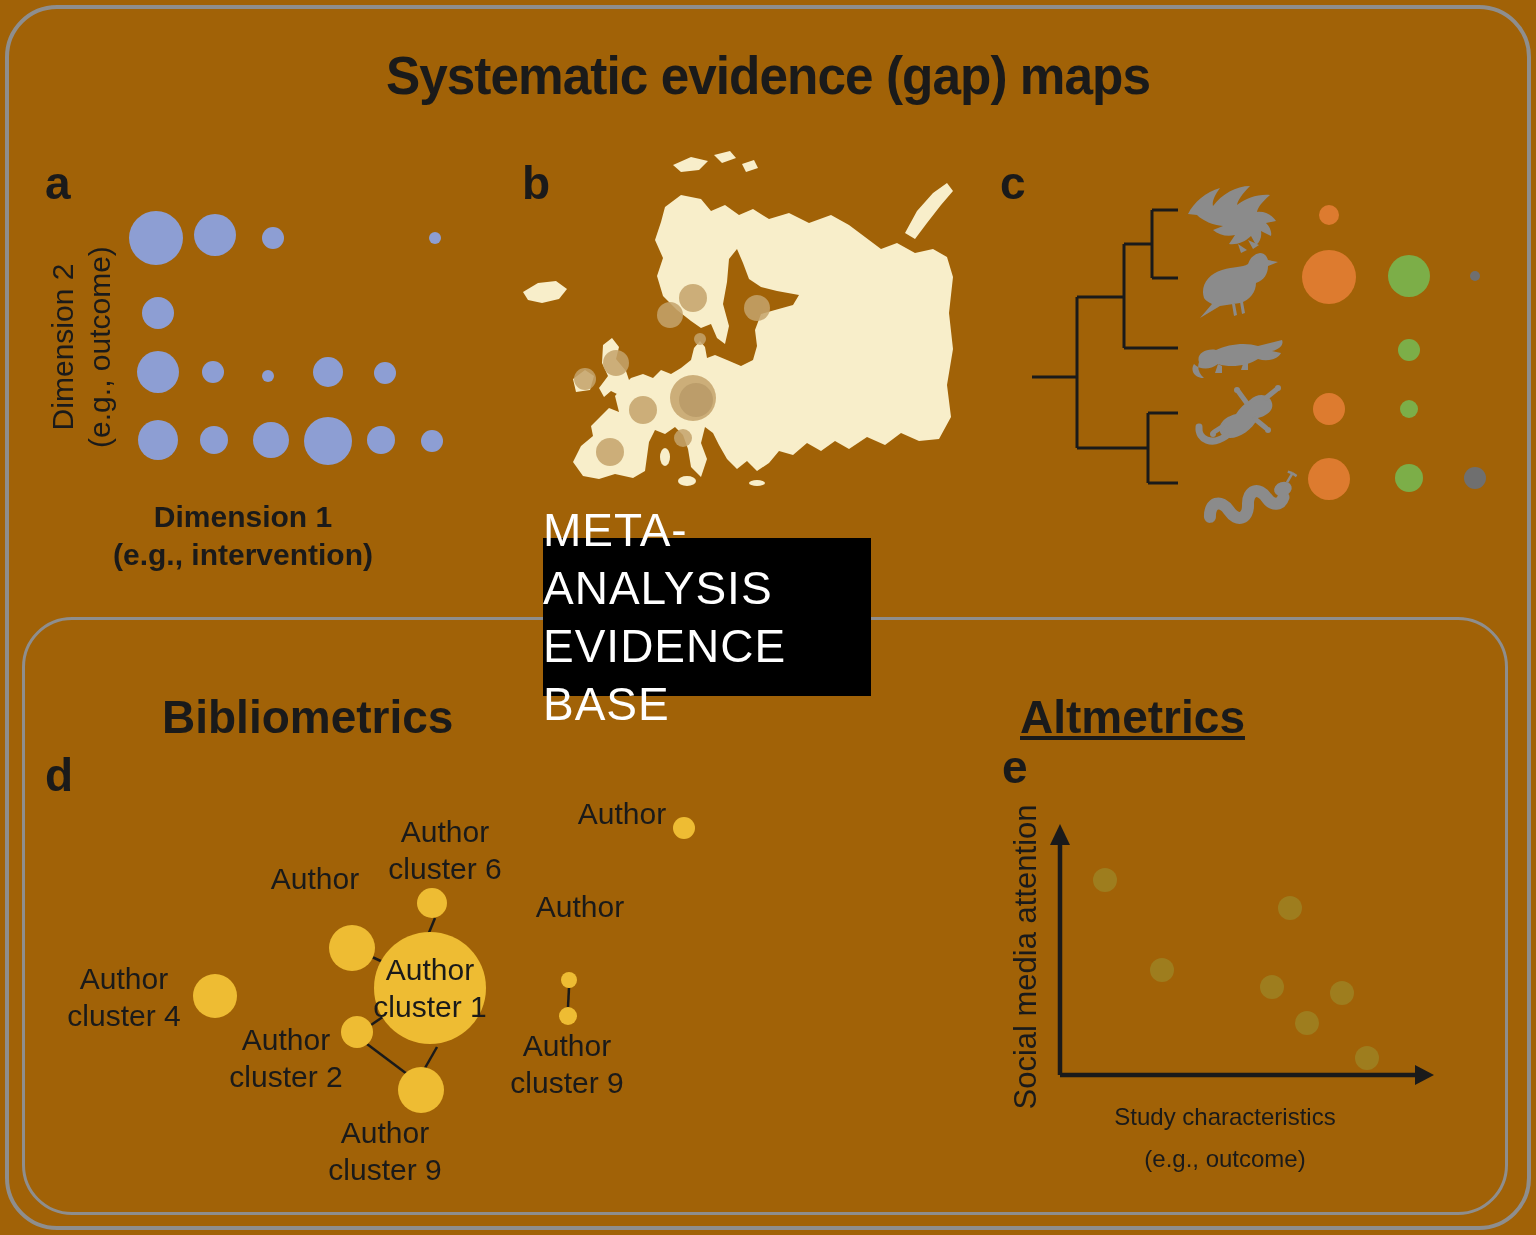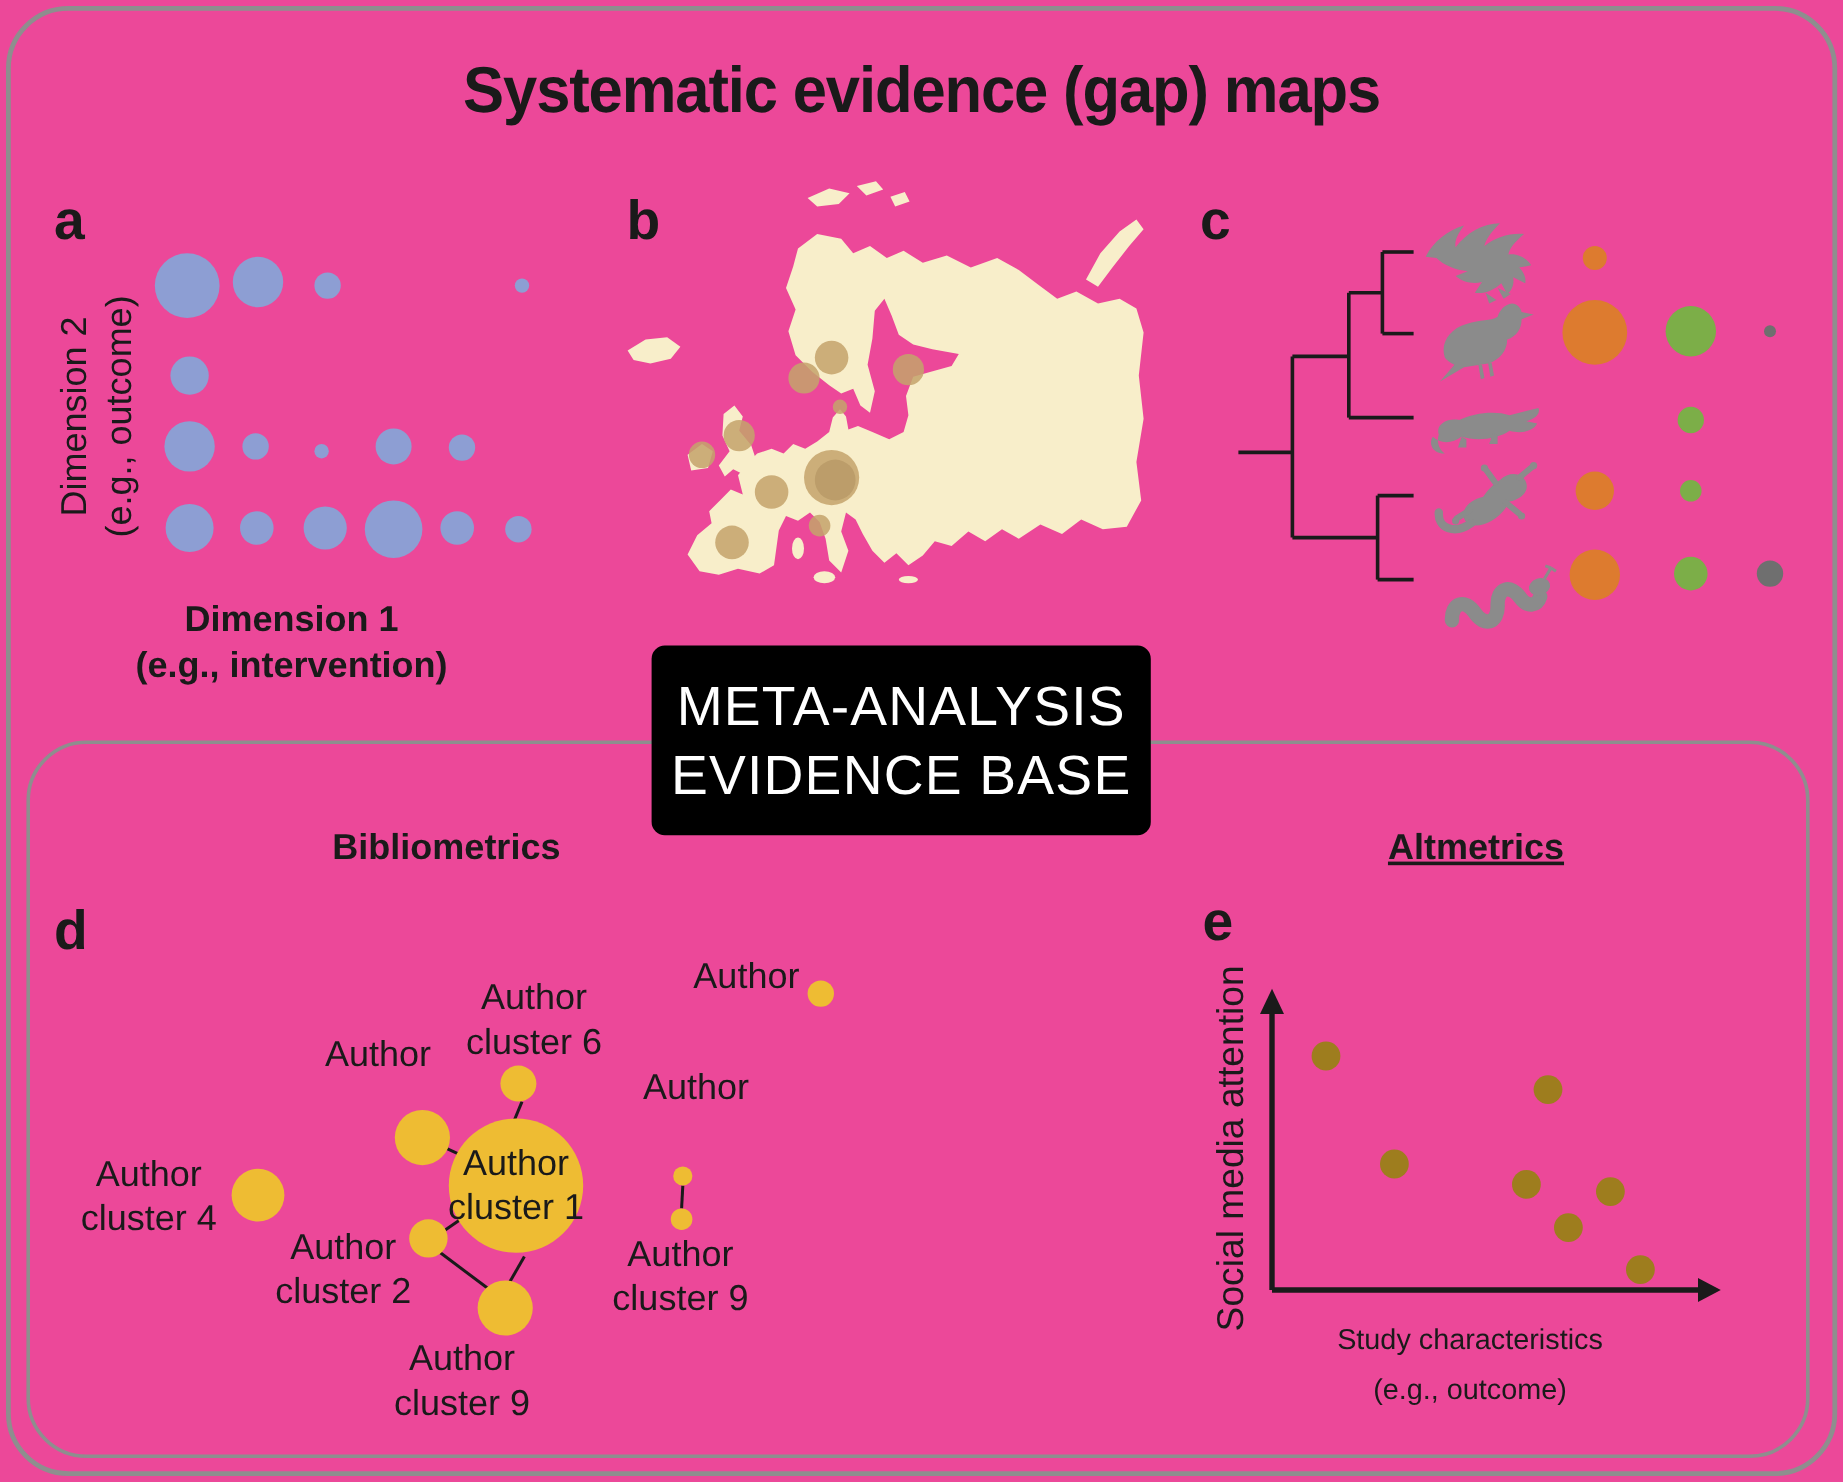--- a/index.html
+++ b/index.html
@@ -1,43 +1,43 @@
 <!DOCTYPE html>
 <html><head>
 <meta charset="utf-8">
 <style>
   html,body{margin:0;padding:0;background:#ffffff;}
-  #fig{position:relative;width:1536px;height:1235px;background:#ec4899;overflow:hidden;
+  #fig{position:relative;width:1536px;height:1235px;background:#a16207;overflow:hidden;
        font-family:"Liberation Sans", sans-serif;color:#1a1a1a;}
   .outer-border{position:absolute;left:5px;top:5px;width:1518px;height:1217px;
        border:4px solid #8e8e8e;border-radius:52px;}
   .bottom-border{position:absolute;left:22px;top:617px;width:1480px;height:592px;
        border:3px solid #8e8e8e;border-radius:50px;background:transparent;}
   .main-title{position:absolute;left:0;right:0;top:44px;text-align:center;
        font-size:54px;font-weight:bold;letter-spacing:-1px;transform:scaleX(.95);}
-  .section-title{position:absolute;font-size:30px;font-weight:bold;text-align:center;width:420px;}
+  .section-title{position:absolute;font-size:46px;font-weight:bold;width:420px;}
   #biblio-title{left:162px;top:690px;}
   #alt-title{left:1020px;top:690px;text-decoration:underline;}
   .panel-letter{position:absolute;font-size:46px;font-weight:bold;}
   #letter-a{left:45px;top:156px;}
   #letter-b{left:522px;top:156px;}
   #letter-c{left:1000px;top:156px;}
   #letter-d{left:45px;top:748px;}
   #letter-e{left:1002px;top:740px;}
   #fig-canvas{position:absolute;left:0;top:0;width:1536px;height:1235px;}
   .axis-label{position:absolute;text-align:center;font-size:30px;line-height:38px;}
   #a-ylabel{left:-48px;top:309px;width:260px;height:76px;line-height:37px;
        transform:rotate(-90deg);}
   #a-xlabel{left:63px;top:498px;width:360px;font-weight:bold;}
   #e-ylabel{left:862px;top:937px;width:330px;height:40px;font-size:31px;
        transform:rotate(-90deg);}
   #e-xlabel{left:1025px;top:1096px;width:400px;font-size:24px;line-height:42px;}
-  .meta-box{position:absolute;left:543px;top:538px;width:416px;height:158px;
+  .meta-box{position:absolute;left:543px;top:538px;width:328px;height:158px;
        display:flex;flex-direction:column;align-items:center;justify-content:center;
-       font-size:46px;letter-spacing:1px;line-height:58px;border-radius:11px;}
+       font-size:46px;letter-spacing:1px;line-height:58px;}
   .cluster-labels{position:absolute;left:0;top:0;width:1536px;height:1235px;pointer-events:none;}
   .cluster-label{position:absolute;width:220px;text-align:center;
        font-size:30px;line-height:37px;color:#1a1a1a;}
 </style>
 </head>
 <body>
 
 <div id="fig">
 
   <div class="outer-border"></div>

